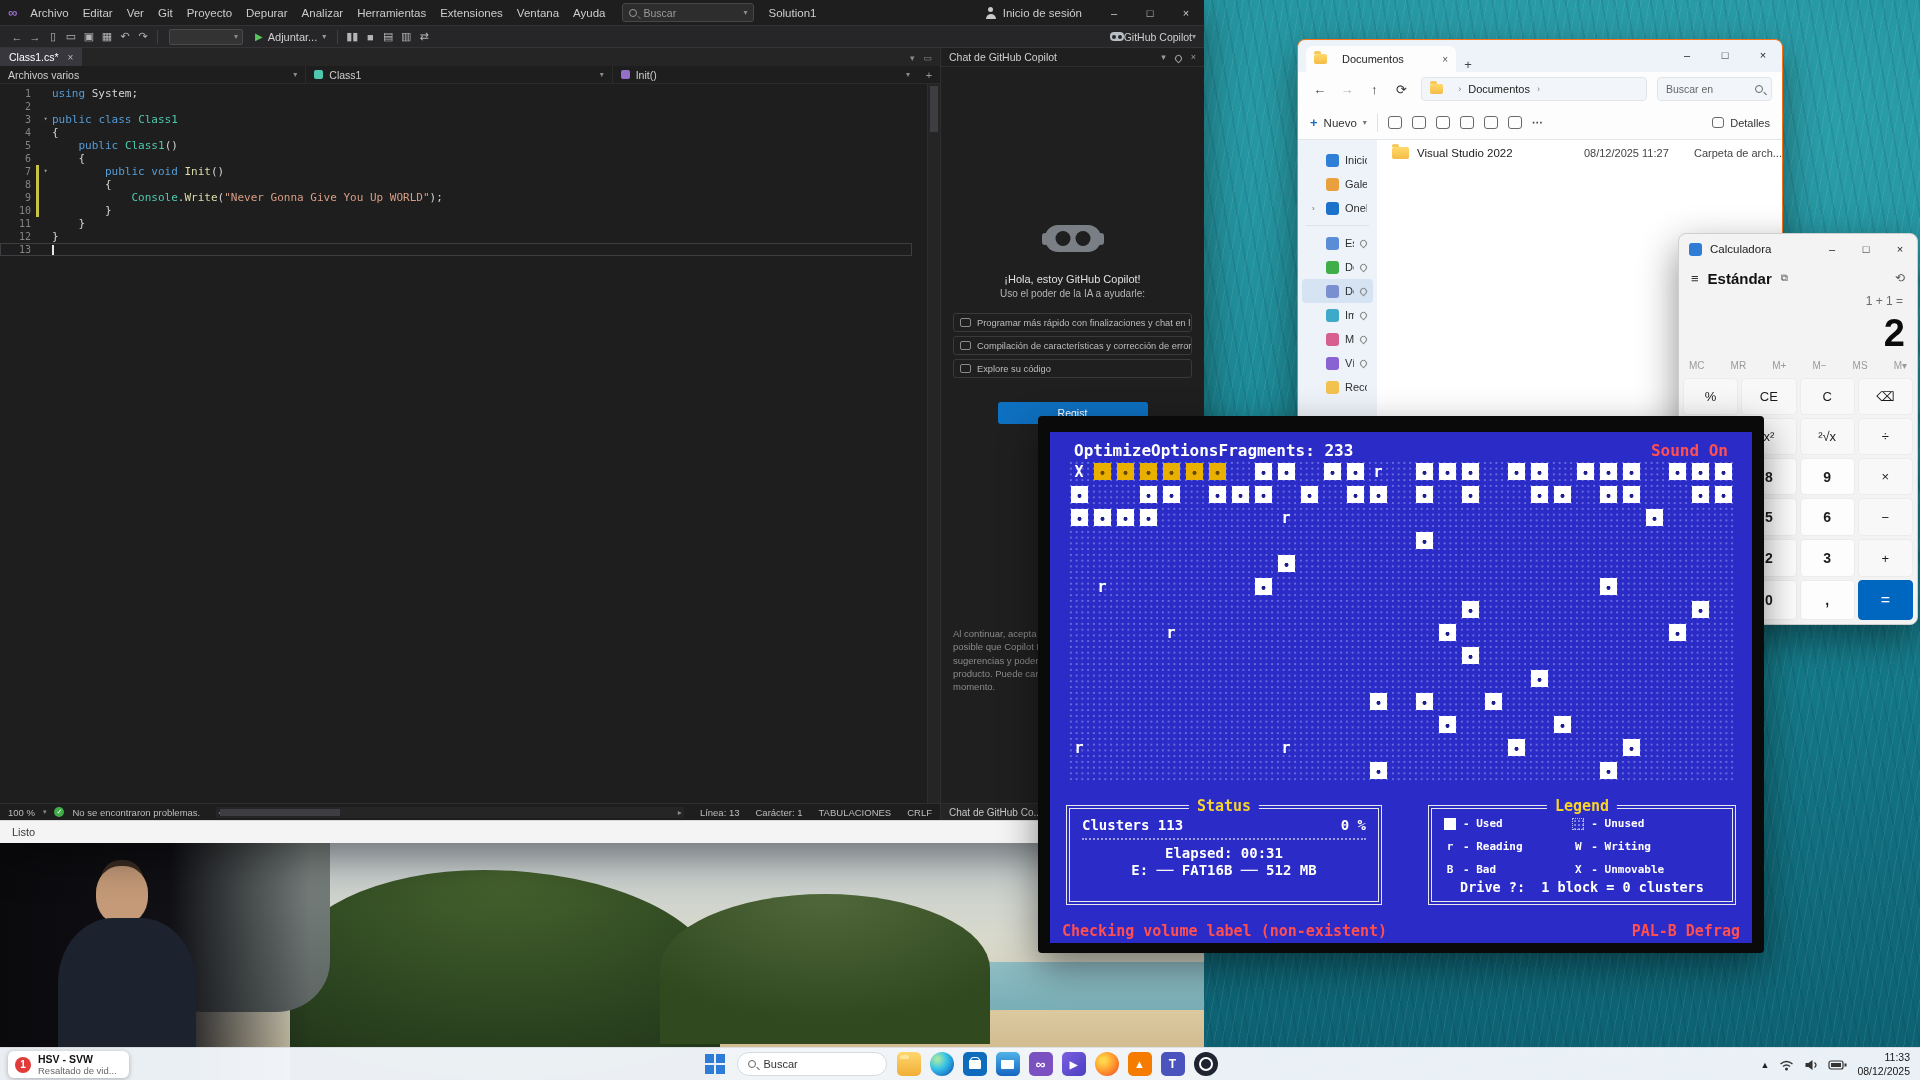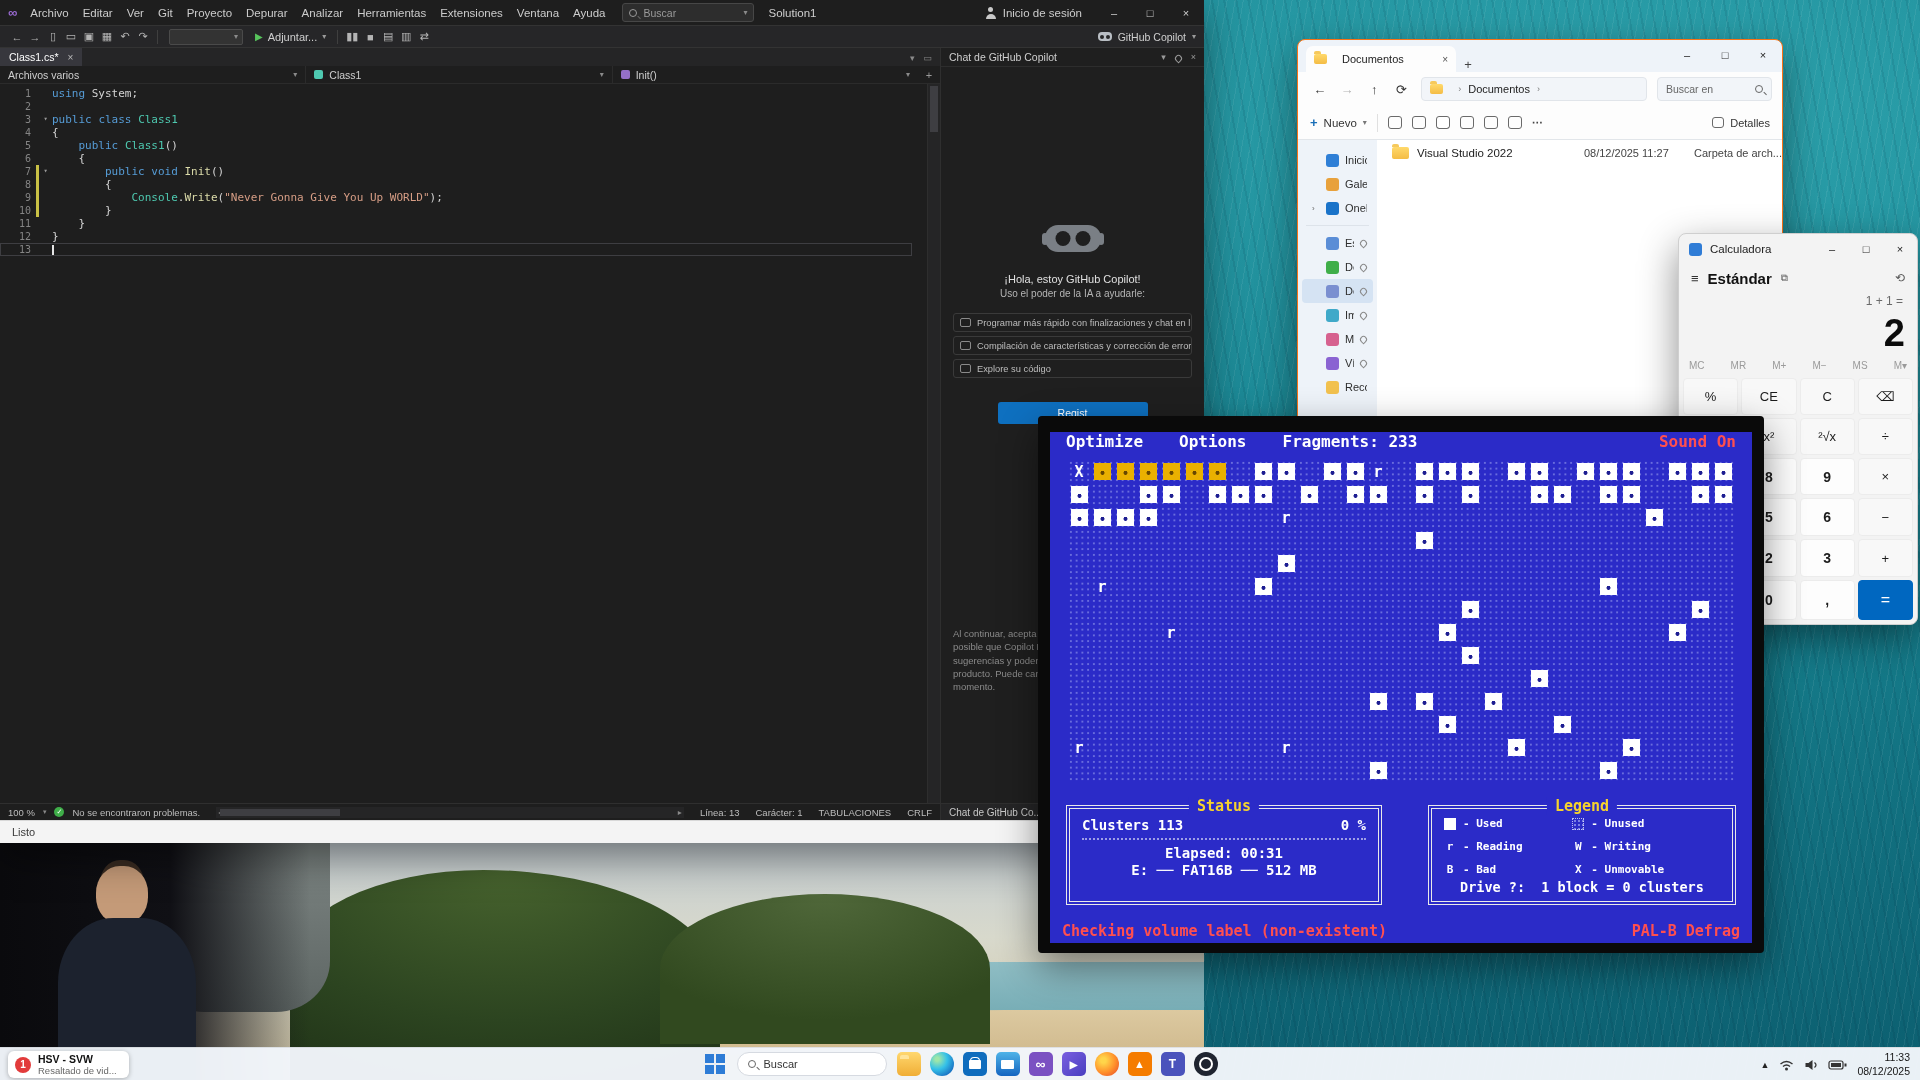--- a/index.html
+++ b/index.html
@@ -45,21 +45,21 @@
 
   .vs-toolbar { height:23px; background:#262628; border-top:1px solid #333; border-bottom:1px solid #333;
     display:flex; align-items:center; padding:0 8px; font-size:11px; }
   .tb-ico { min-width:18px; text-align:center; color:#b4b4b4; font-size:11px; }
   .tb-sep { width:1px; height:14px; background:#3f3f3f; margin:0 5px; }
   .tb-dd  { width:74px; height:16px; background:#333; border:1px solid #4a4a4a; border-radius:2px; margin:0 6px;
     display:flex; align-items:center; justify-content:flex-end; padding:0 4px; color:#8a8a8a; font-size:8px; }
   .tb-run { display:flex; align-items:center; gap:5px; margin:0 6px; color:#cfcfcf; }
   .tb-run .play { color:#57c45c; font-size:10px; }
   .tb-run .chev { font-size:8px; color:#9a9a9a; }
-  .tb-right { margin-left:auto; display:flex; align-items:center; gap:6px; color:#cfcfcf; }
+  .tb-right { margin-left:auto; display:flex; align-items:center; gap:0; color:#cfcfcf; }
   .cp-mini { width:14px; height:9px; background:#b9bec4; border-radius:4px; position:relative; }
   .cp-mini::before, .cp-mini::after { content:""; position:absolute; top:2.5px; width:4px; height:4px; border-radius:50%; background:#262628; }
   .cp-mini::before { left:2px; } .cp-mini::after { right:2px; }
 
   .vs-main { flex:1; display:flex; min-height:0; }
   .vs-docs { width:940px; display:flex; flex-direction:column; min-height:0; }
   .vs-tabs { height:18px; background:#252526; display:flex; align-items:flex-end; }
   .vs-tab { height:18px; background:#37373d; color:#fff; font-size:10.5px; padding:0 9px; display:flex; gap:9px; align-items:center; }
   .vs-tab .x { color:#b9b9b9; font-size:10px; }
   .vs-tabs-right { margin-left:auto; color:#8a8a8a; font-size:9px; display:flex; gap:9px; padding:0 8px 3px 0; }
@@ -174,21 +174,21 @@
   .calc-mem span { font-size:10px; color:#9a9a9a; }
   .calc-grid { flex:1; display:grid; grid-template-columns:repeat(4,1fr); gap:3px; padding:3px 4px 4px; }
   .calc-key { border:1px solid #ececec; border-radius:4px; background:#f8f8f8; font-size:13px; color:#1c1c1c; font-family:"Liberation Sans",sans-serif; }
   .calc-key.digit { background:#fdfdfd; font-weight:bold; font-size:14px; }
   .calc-key.equals { background:var(--accent); color:#fff; border-color:var(--accent); font-size:16px; }
 
   
   .defrag { left:1038px; top:416px; width:726px; height:537px; background:#0a0a0a; padding:16px 12px 10px; z-index:5;
     font-family:"DejaVu Sans Mono",monospace; font-weight:bold; border-radius:4px; }
   .df-inner { height:100%; background:var(--defrag-blue); position:relative; display:flex; flex-direction:column; }
-  .df-menu { height:28px; display:flex; align-items:flex-start; gap:36px; color:#fff; font-size:16px; padding:0 16px; }
+  .df-menu { height:28px; display:flex; align-items:flex-end; color:#fff; font-size:16px; padding:0 24px; }
   .df-sound { margin-left:auto; color:var(--defrag-red); }
   .df-map { width:667px; margin:0 auto;
     background-image:radial-gradient(rgba(205,214,255,.38) 1px, transparent 1.5px); background-size:5.75px 5.75px; }
   .dmap-row { display:flex; height:23px; }
   .dcell { width:23px; height:23px; display:flex; align-items:center; justify-content:center; color:#fff; font-size:15px; }
   .dcell.used::before, .dcell.proc::before { content:""; width:17px; height:17px;
     background:radial-gradient(circle at 50% 58%, rgba(18,18,140,.95) 1.7px, transparent 2.3px), #fff; }
   .dcell.proc::before { background:radial-gradient(circle at 50% 58%, rgba(90,60,0,.9) 1.7px, transparent 2.3px), #eab000; }
   .df-boxes { display:flex; margin-top:23px; padding:0 16px; }
   .df-box { border:4px double #e9e9e9; position:relative; color:#fff; font-size:14px; padding:8px 12px 6px; }

